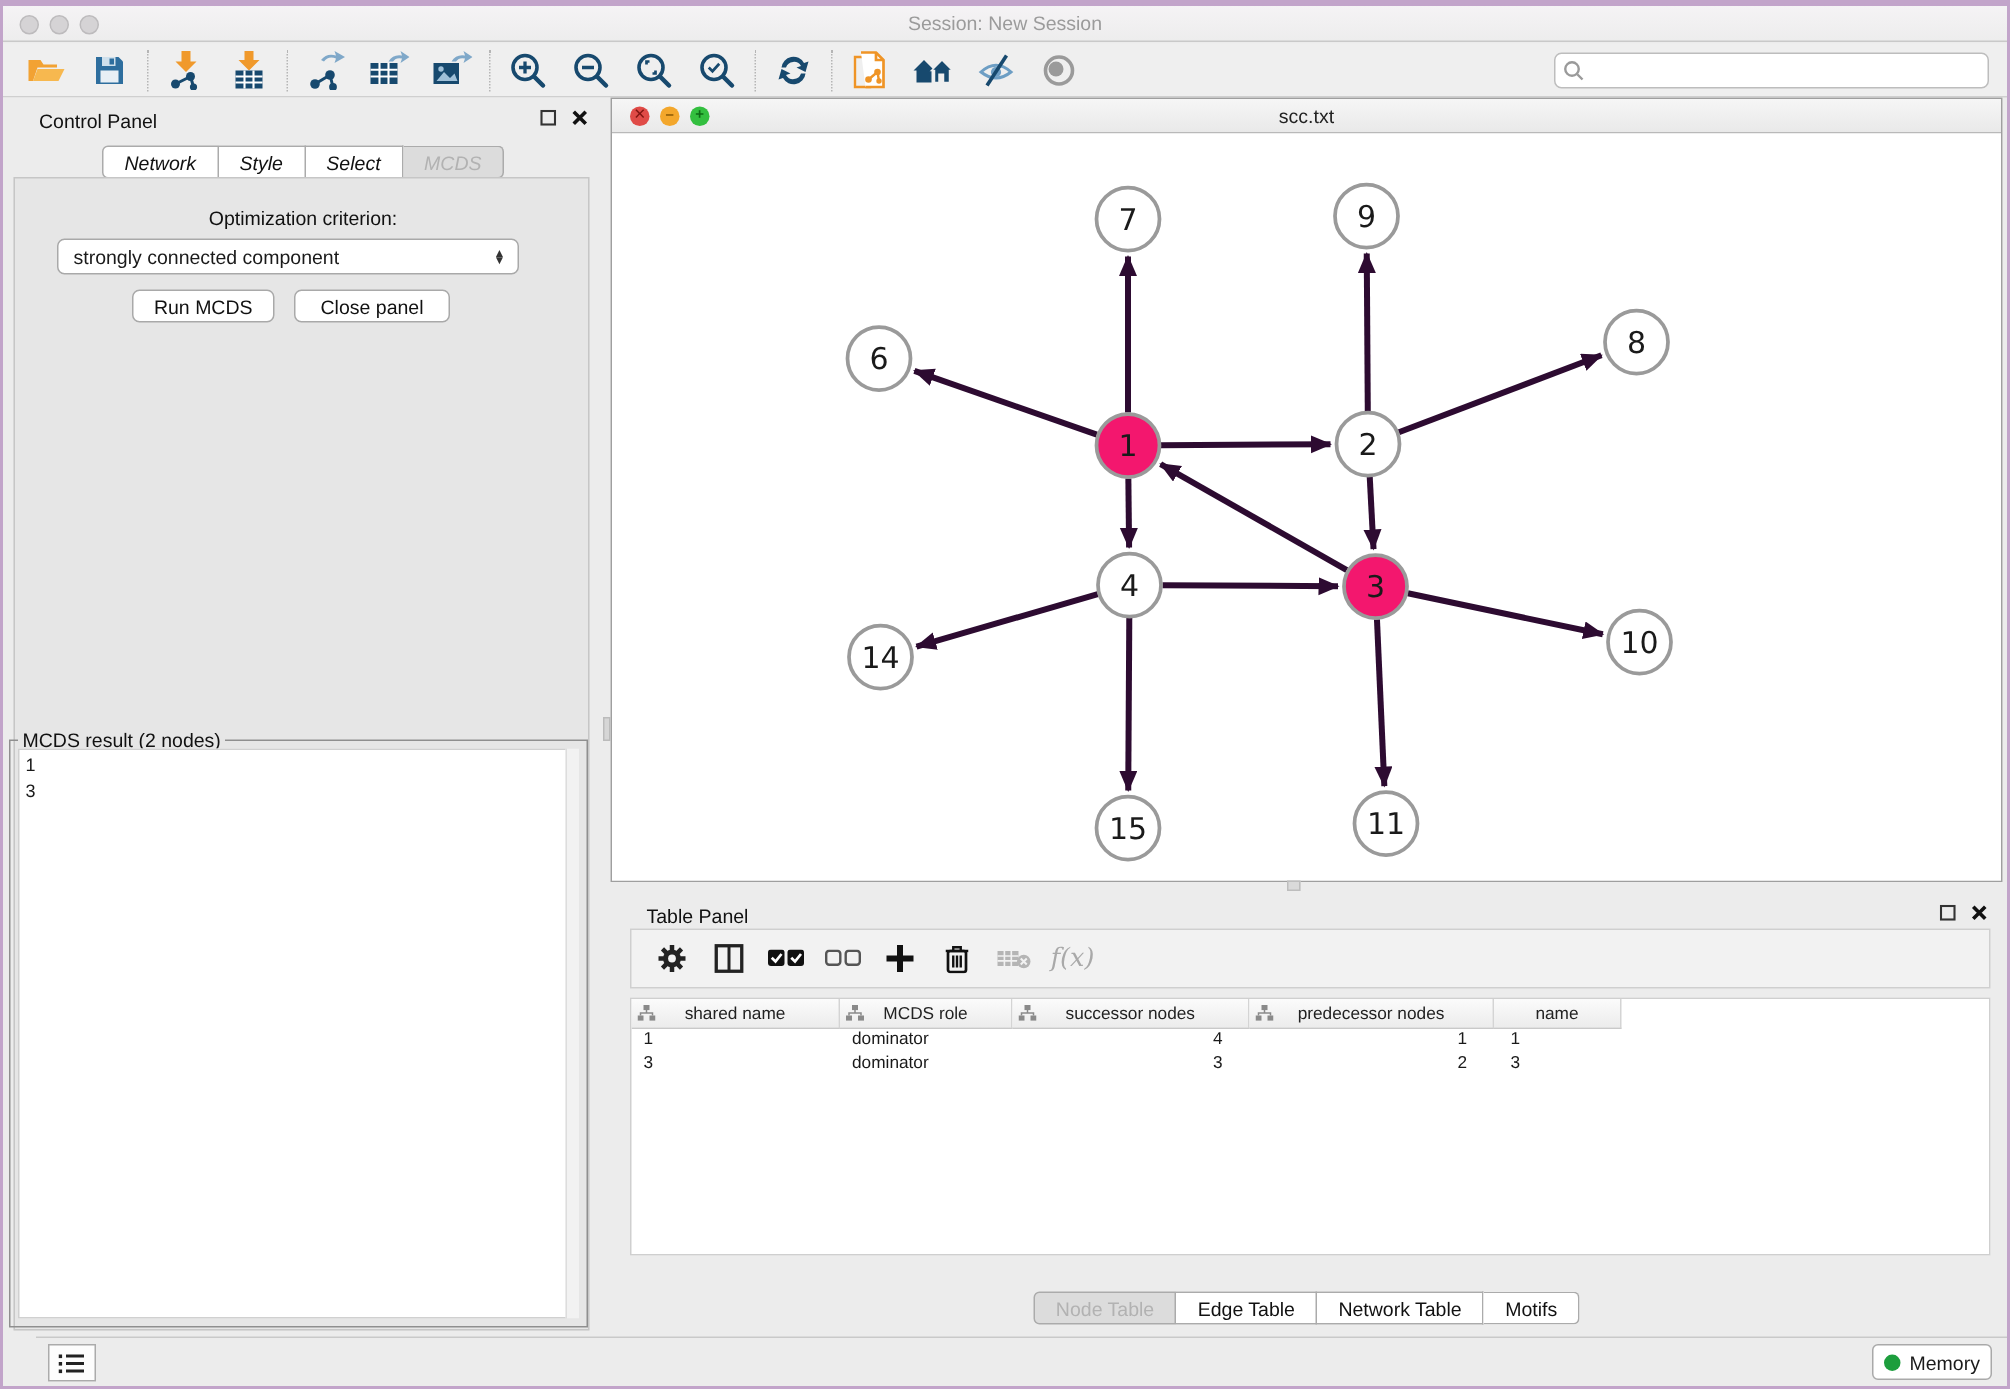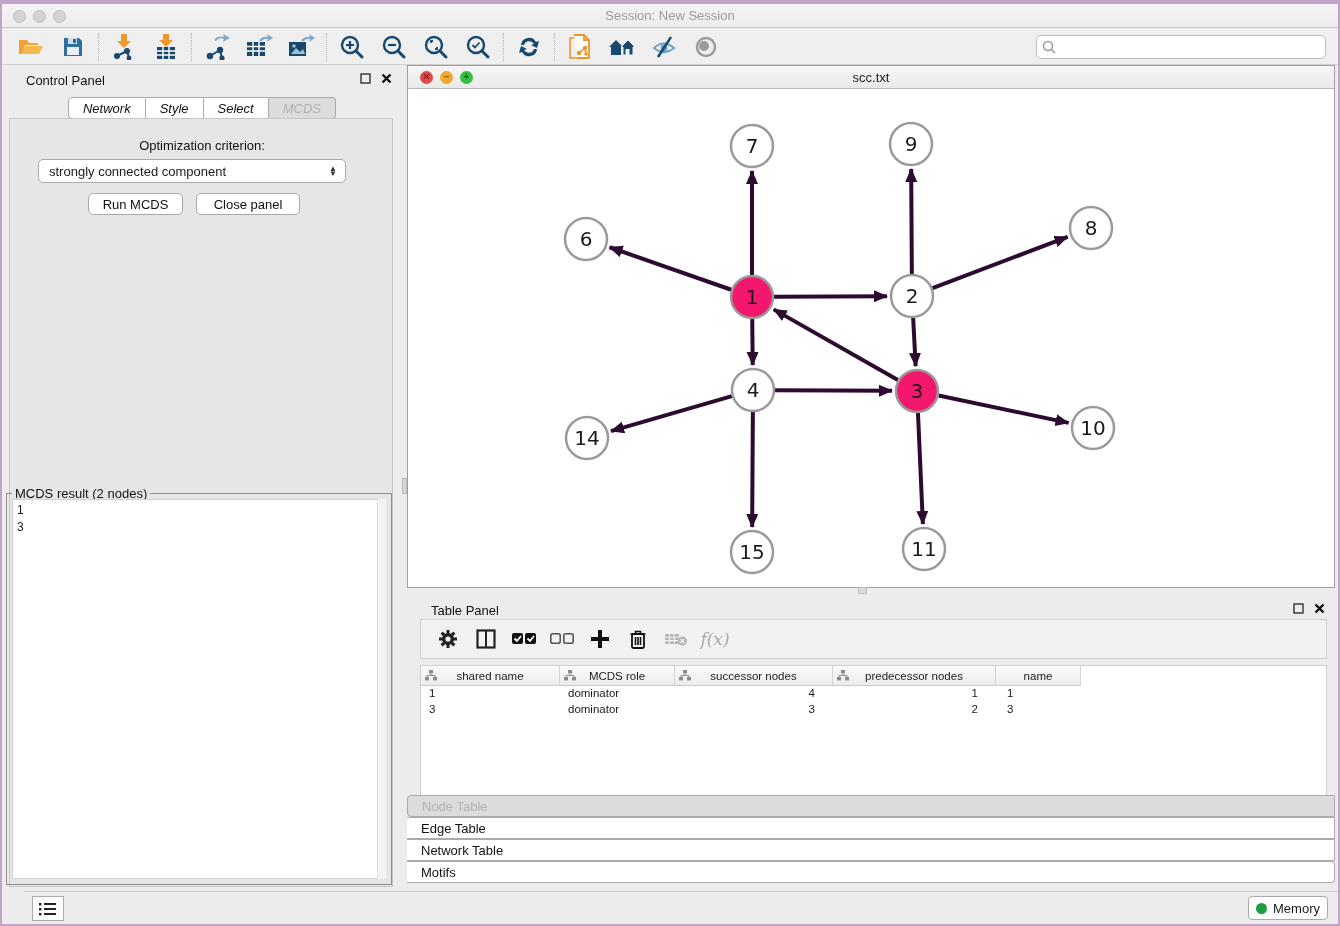--- a/index.html
+++ b/index.html
@@ -60,21 +60,21 @@
   #fx-label { font-family:"DejaVu Serif","Liberation Serif",serif; font-style:italic; font-size:17px; color:#a9a9a9; margin-left:2px; }
   #tp-table { position:absolute; top:70px; left:13px; right:8px; height:172px; background:#ffffff; border:1px solid #cfcfcf; overflow:hidden; }
   #tp-header { display:flex; height:20px; }
   .th { background:linear-gradient(#fbfbfb,#ececec); border-right:1px solid #d4d4d4; border-bottom:1px solid #c9c9c9; display:flex; align-items:center; justify-content:center; font-size:11.5px; color:#222; position:relative; }
   .th svg { position:absolute; left:4px; top:4px; }
   .tr { display:flex; height:16px; font-size:11.5px; }
   .td { padding:1px 0; white-space:nowrap; overflow:hidden; }
   .al { padding-left:8px; text-align:left; }
   .ar { padding-right:18px; text-align:right; }
   .c0 { width:139px; } .c1 { width:115px; } .c2 { width:158px; } .c3 { width:163px; } .c4 { width:85px; }
-  #tp-tabs { position:absolute; bottom:8px; left:0; right:0; display:flex; justify-content:center;flex-direction:column; }
+  #tp-tabs { position:absolute; bottom:8px; left:0; right:0; display:flex; justify-content:center; }
 
   
   #statusbar { position:absolute; left:0; right:0; bottom:0; height:33px; background:#ececec; border-top:1px solid #c9c9c9;margin-left:22px; }
   #list-btn { position:absolute; left:8px; top:4px; width:32px; height:25px; background:#fdfdfd; border:1px solid #ababab; display:flex; align-items:center; justify-content:center; }
   #memory-btn { position:absolute; right:10px; top:4px; width:80px; height:24px; background:#fff; border:1px solid #a9a9a9; border-radius:4px; display:flex; align-items:center; justify-content:center; gap:6px; font-size:13px; }
   #memory-btn .dot { width:11px; height:11px; border-radius:50%; background:#1d9e3d; }
 </style>
 </head>
 <body>
 

